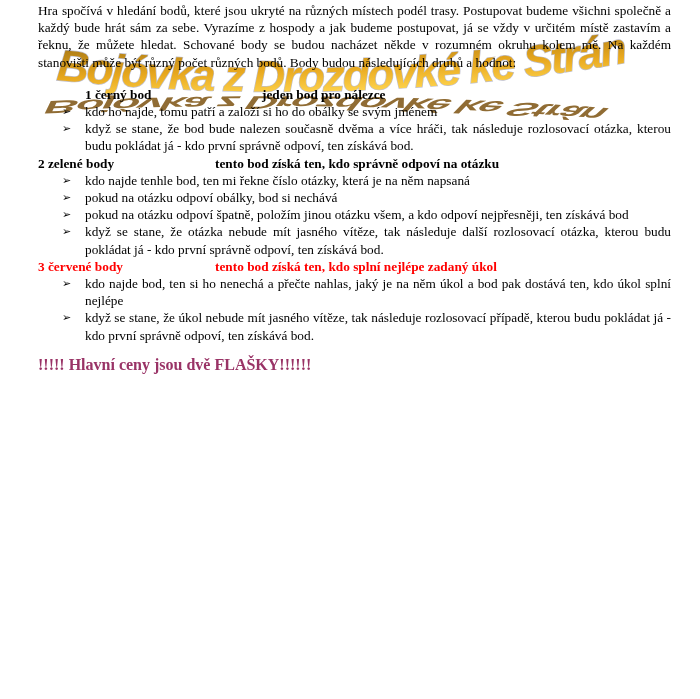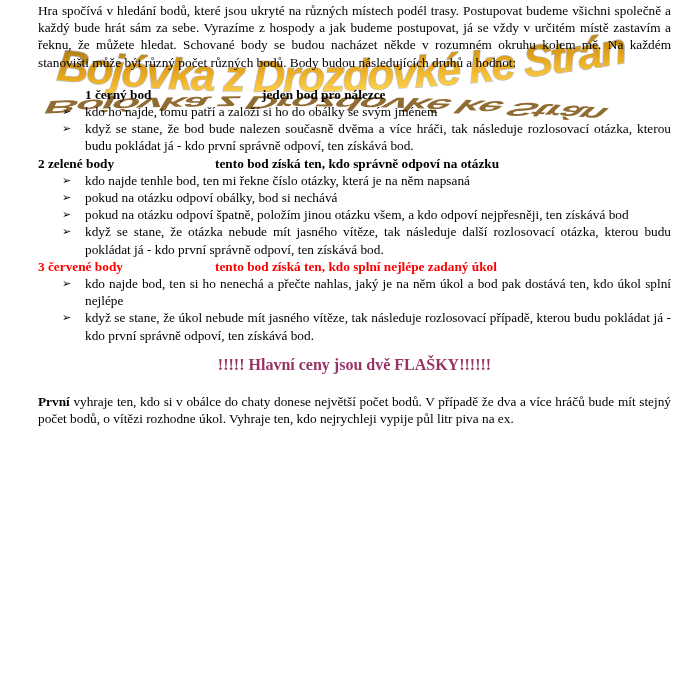--- a/index.html
+++ b/index.html
@@ -54,21 +54,20 @@
   ul.bullets .marker {
     flex: 0 0 23px;
     font-family: "DejaVu Sans", sans-serif;
     font-size: 11px;
     line-height: 17.2px;
   }
   ul.bullets .txt { flex: 1; text-align: justify; }
   .map-par { margin-top: 23px; }
   .prize-line {
     margin-top: 11px;
-    text-align: center;
     font-weight: bold;
     font-size: 16px;
     line-height: 20px;
   }
   .prize-par { margin-top: 18px; }
   .lead { font-weight: bold; }
 </style>
 </head>
 <body>
 
@@ -153,17 +152,16 @@
         <li>
           <span class="marker">➢</span>
           <span class="txt">když se stane, že úkol nebude mít jasného vítěze, tak následuje rozlosovací případě, kterou budu pokládat já - kdo první správně odpoví, ten získává bod.</span>
         </li>
       </ul>
     </div>
 
 
     <p class="prize-line" style="color: rgb(153, 51, 102);">!!!!! Hlavní ceny jsou dvě FLAŠKY!!!!!!</p>
 
-    <p class="prize-par justify"><span class="lead">První</span><span> vyhraje ten, kdo si v obálce do chaty donese největší počet bodů. V případě že dva a více hráčů bude mít stejný počet bodů, o vítězi rozhodne úkol. Vyhraje ten, kdo nejrychleji vypije půl litr piva na ex.</span></p>
 
 
   </div>
 </div>
 
 </body></html>

